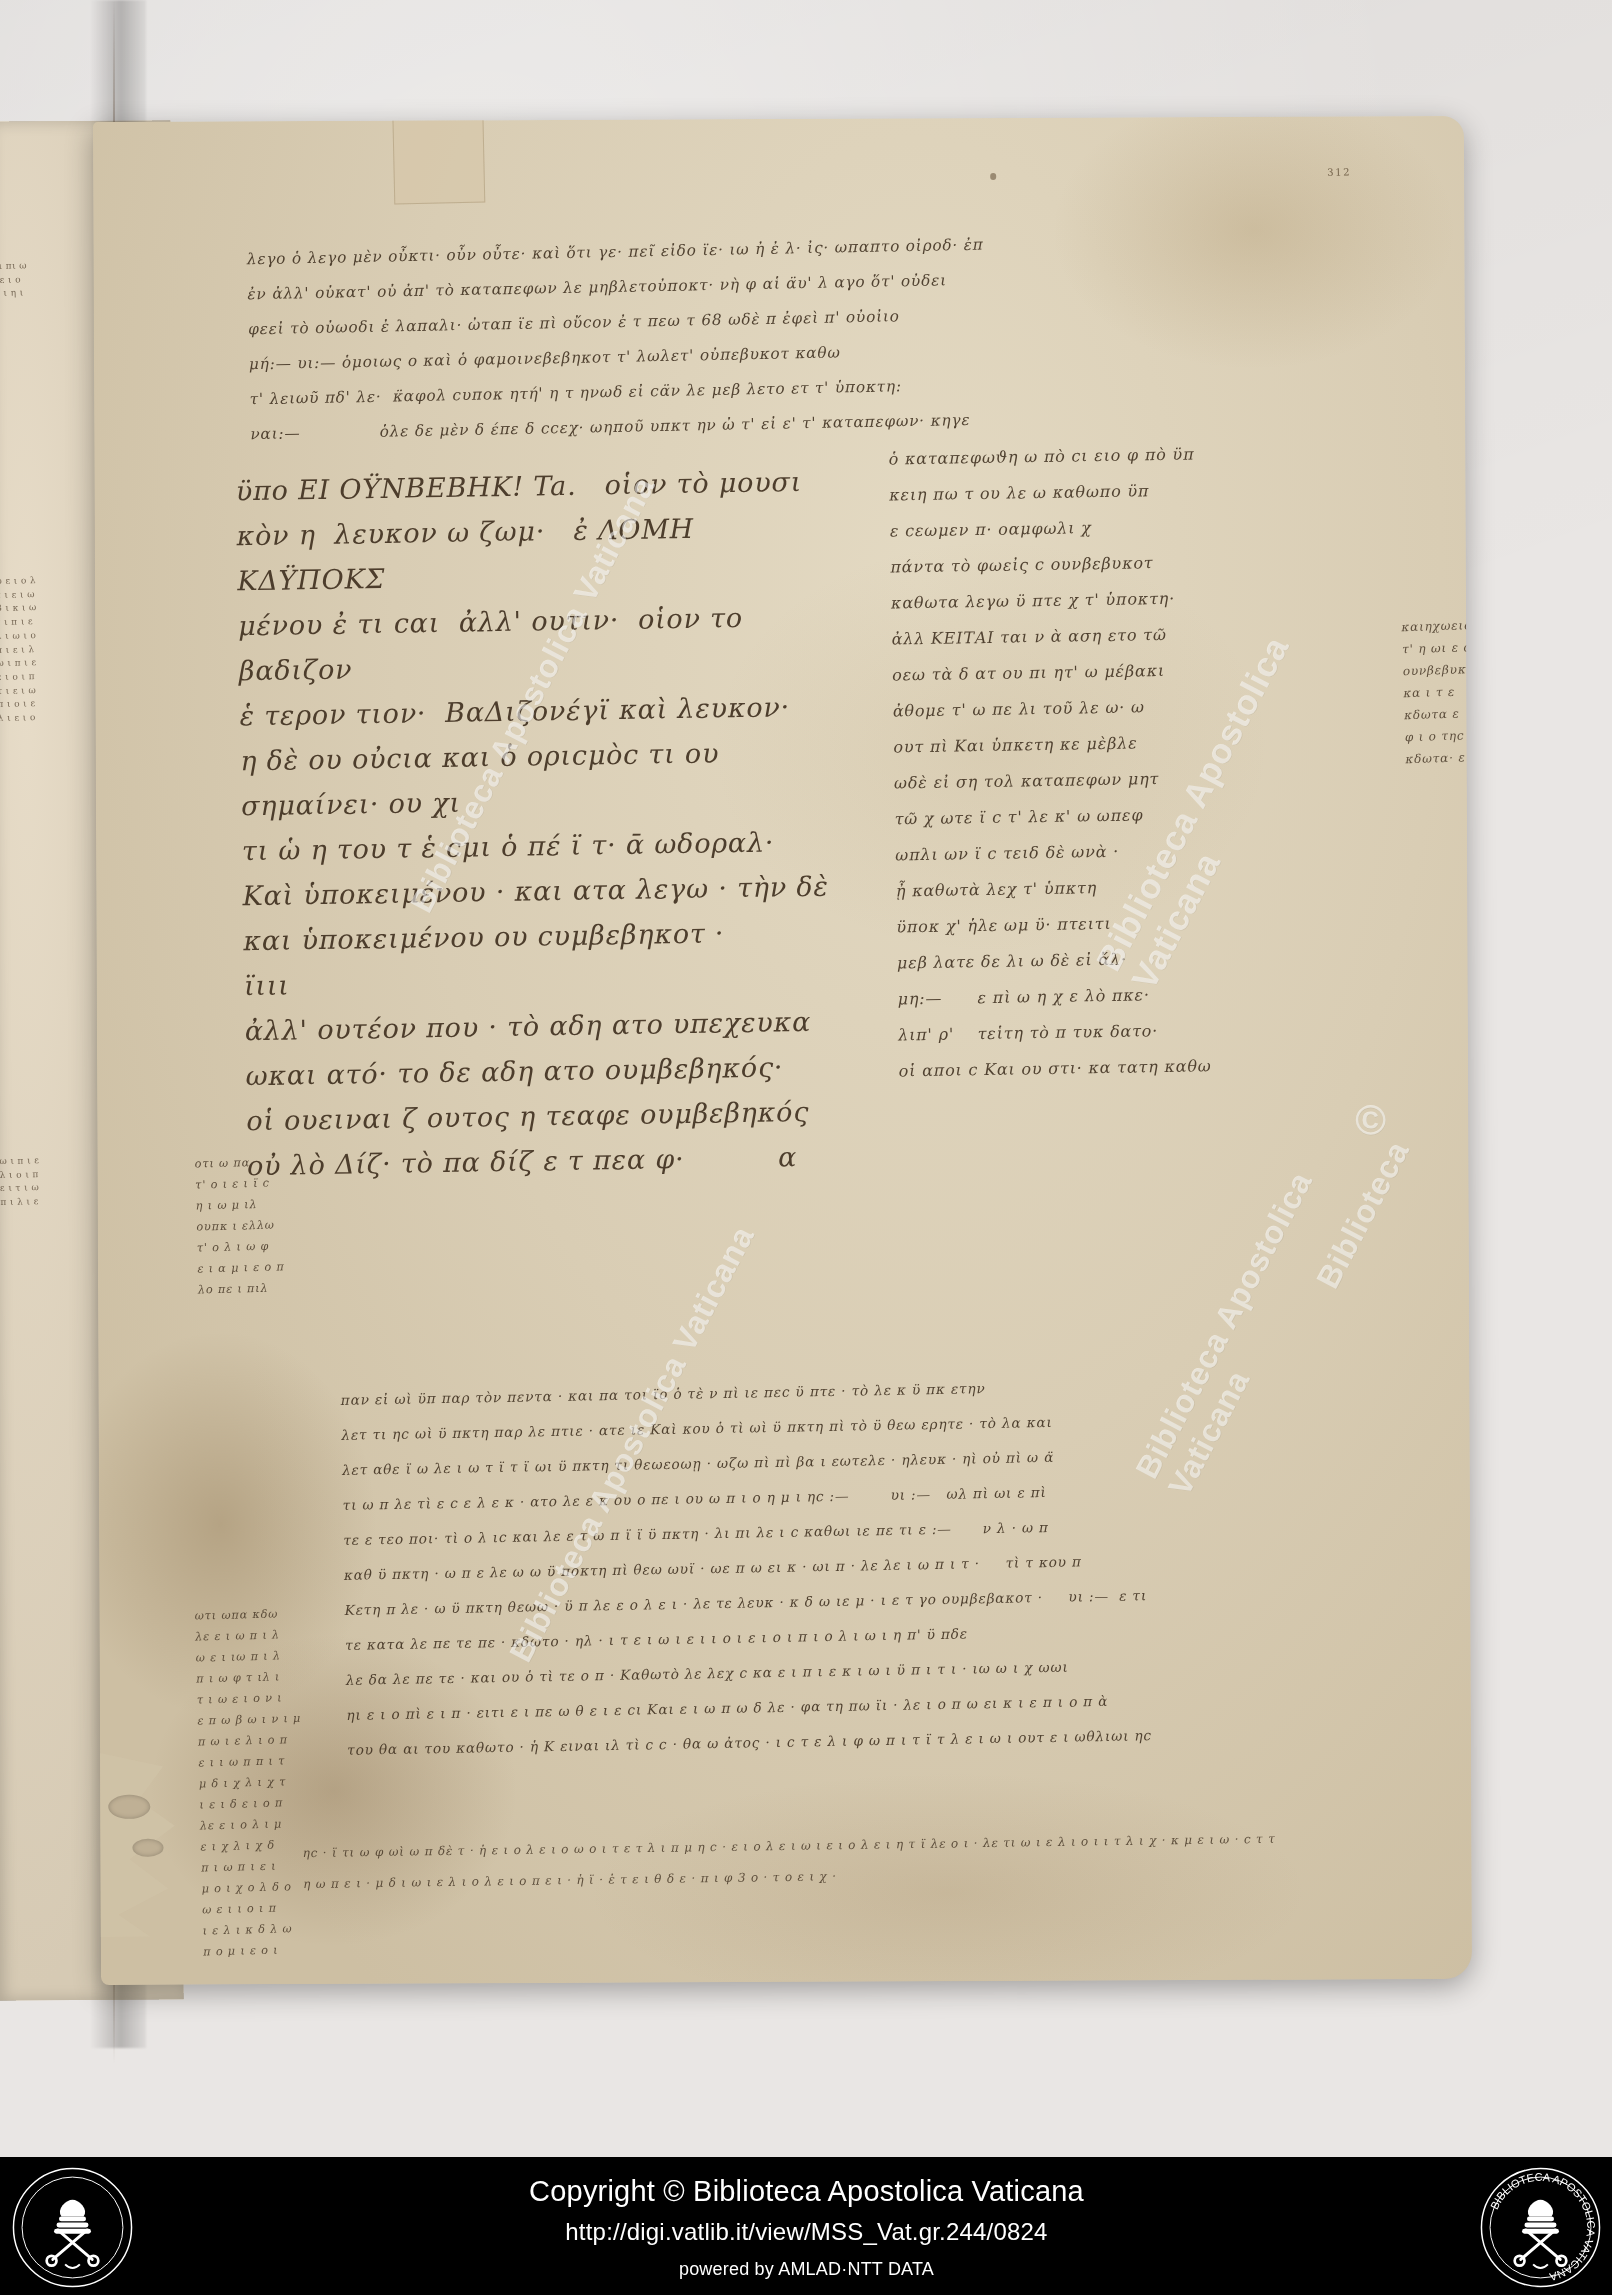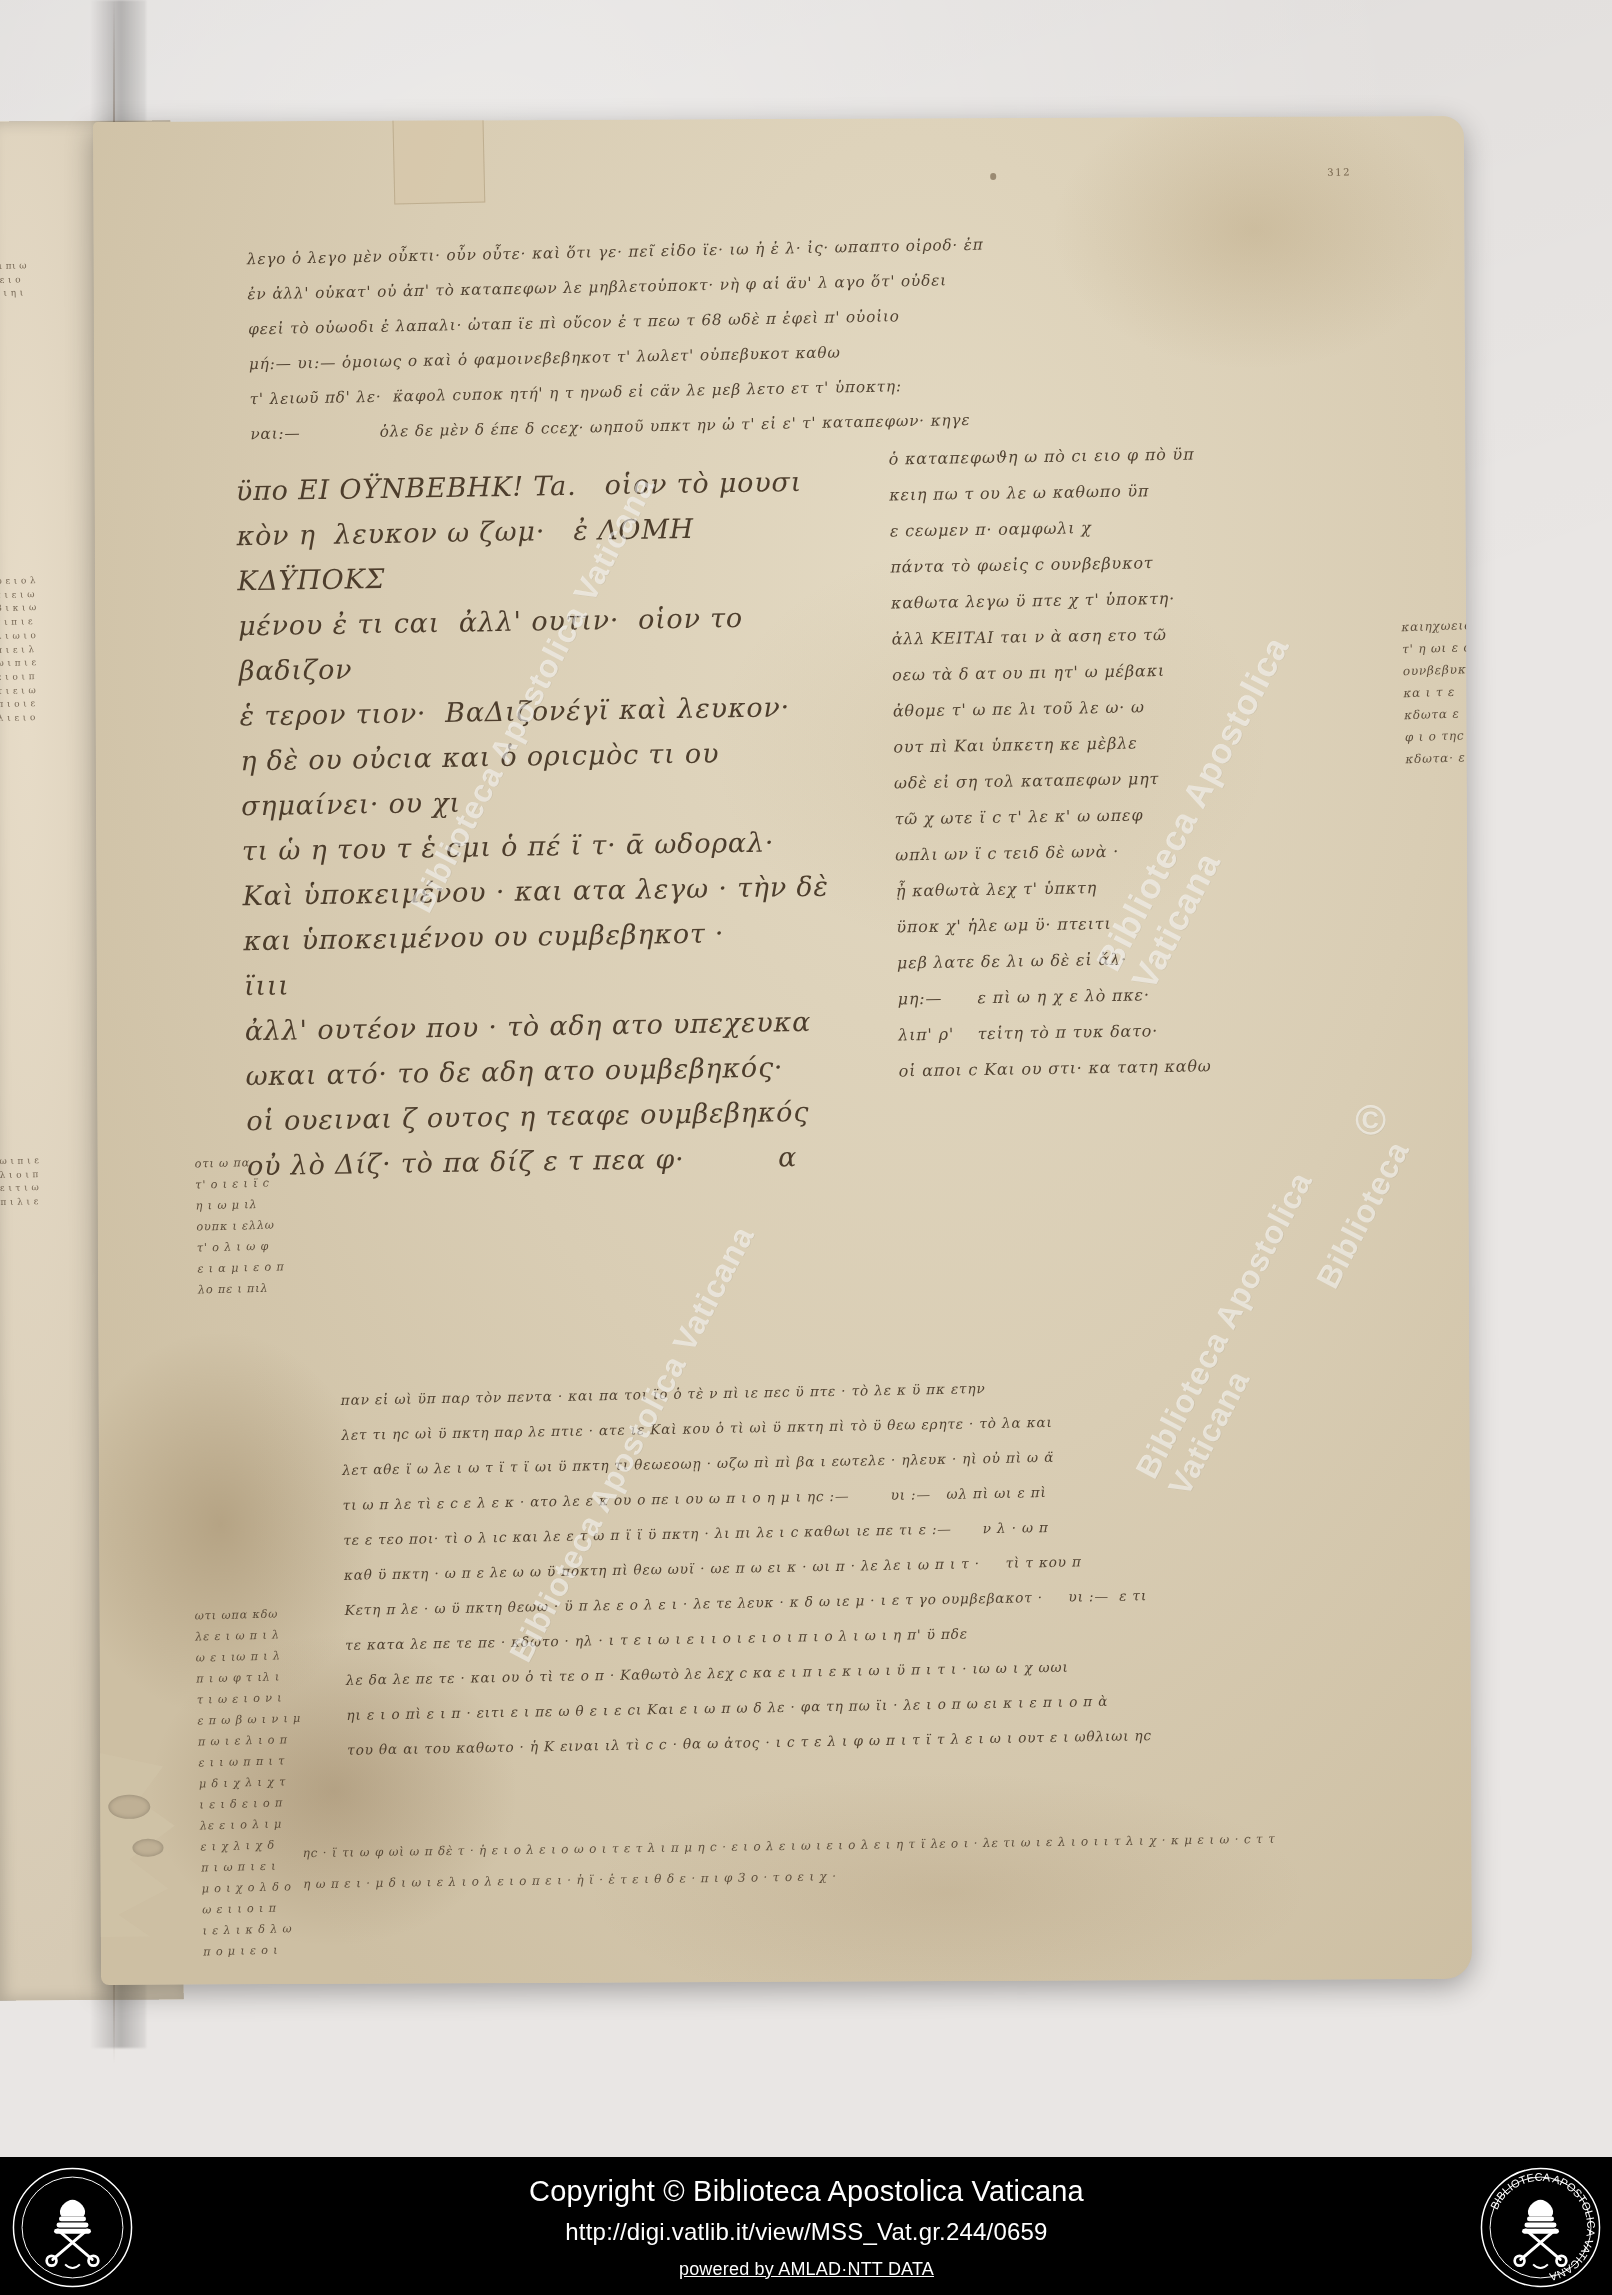--- a/index.html
+++ b/index.html
@@ -259,21 +259,21 @@
     display:flex;
     align-items:center;
     justify-content:center;
   }
   .footer-text{
     text-align:center;
     line-height:1.38;
   }
   .footer-line1{ font-size:29px; letter-spacing:0.2px; }
   .footer-line2{ font-size:24px; letter-spacing:0.2px; margin-top:4.8px;}
-  .footer-line3{ font-size:18px; letter-spacing:0.2px; margin-top:8px;text-decoration:underline; }
+  .footer-line3{ font-size:18px; letter-spacing:0.2px; margin-top:8px; }
 
   .emblem{
     position:absolute;
     bottom:6.5px;
     width:123px; height:123px;
     color:#fff;
   }
   .emblem.left{ left:11.3px; }
   .emblem.right{ right:11.3px; }
   .emblem svg{ width:100%; height:100%; display:block; }
@@ -434,21 +434,21 @@
       </g>
       <circle cx="33" cy="77" r="4" fill="none" stroke="#ffffff" stroke-width="2.2"></circle>
       <circle cx="67" cy="77" r="4" fill="none" stroke="#ffffff" stroke-width="2.2"></circle>
 
       <path d="M44 80 q6 6 12 0" stroke="#ffffff" stroke-width="1.6" fill="none"></path>
     </svg>
   </div>
 
   <div class="footer-text">
     <div class="footer-line1">Copyright © Biblioteca Apostolica Vaticana</div>
-    <div class="footer-line2">http://digi.vatlib.it/view/MSS_Vat.gr.244/0659</div>
+    <div class="footer-line2">http://digi.vatlib.it/view/MSS_Vat.gr.244/0824</div>
     <div class="footer-line3">powered by AMLAD·NTT DATA</div>
   </div>
 
   <div class="emblem right">
     <svg viewBox="0 0 100 100" aria-hidden="true">
       <defs>
         <path id="ringpath" d="M50,50 m-38,0 a38,38 0 1,1 76,0 a38,38 0 1,1 -76,0"></path>
       </defs>
       <circle cx="50" cy="50" r="48" fill="none" stroke="#ffffff" stroke-width="1.2"></circle>
       <circle cx="50" cy="50" r="41" fill="none" stroke="#ffffff" stroke-width="0.8"></circle>

